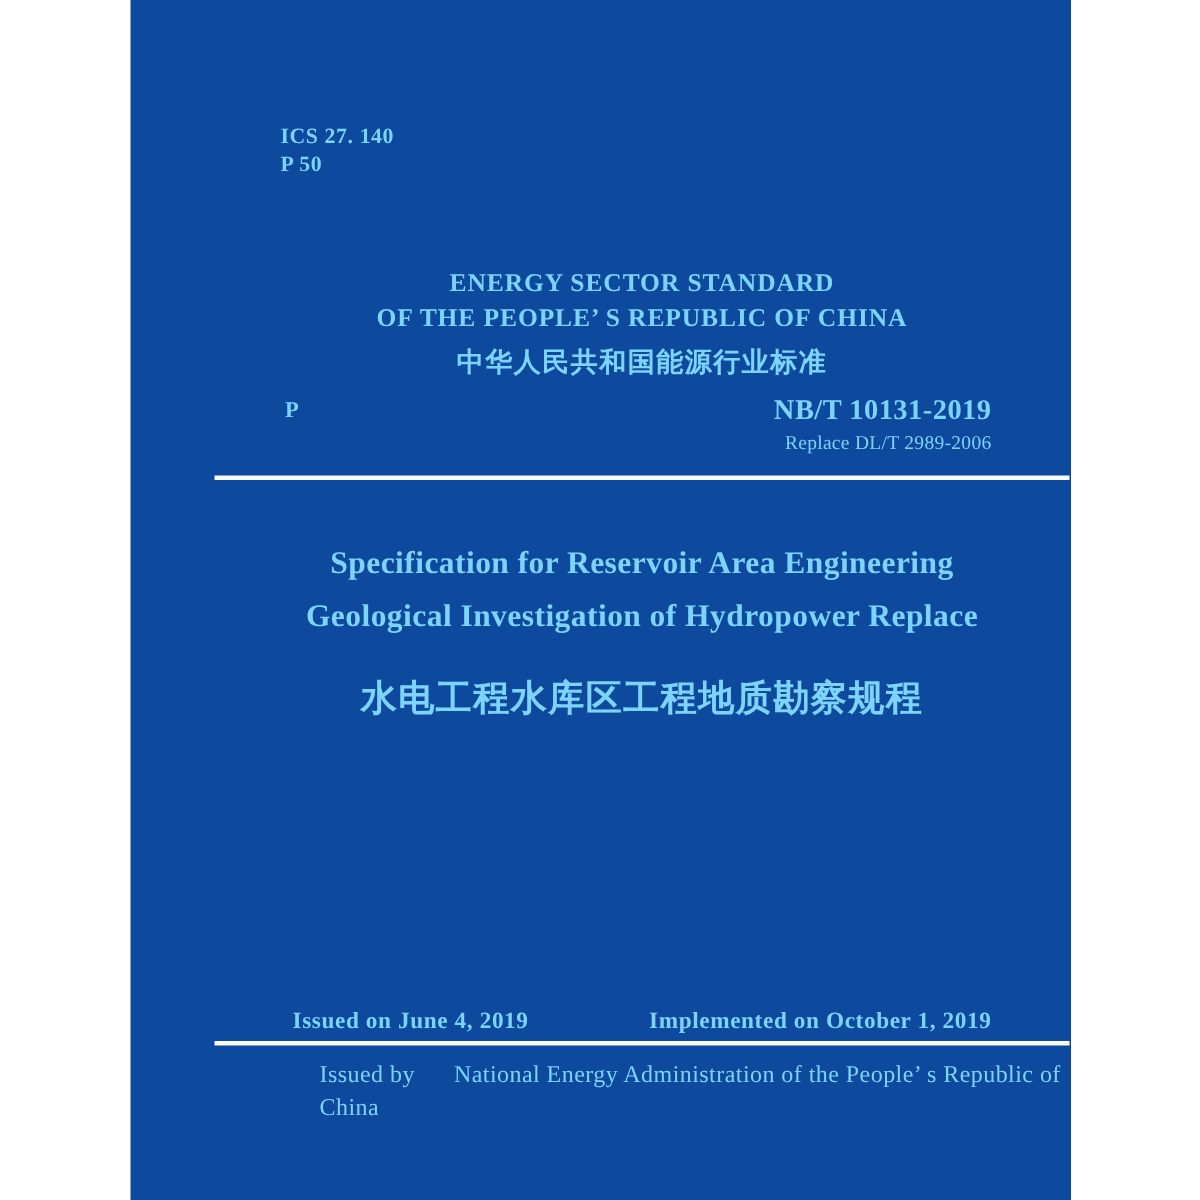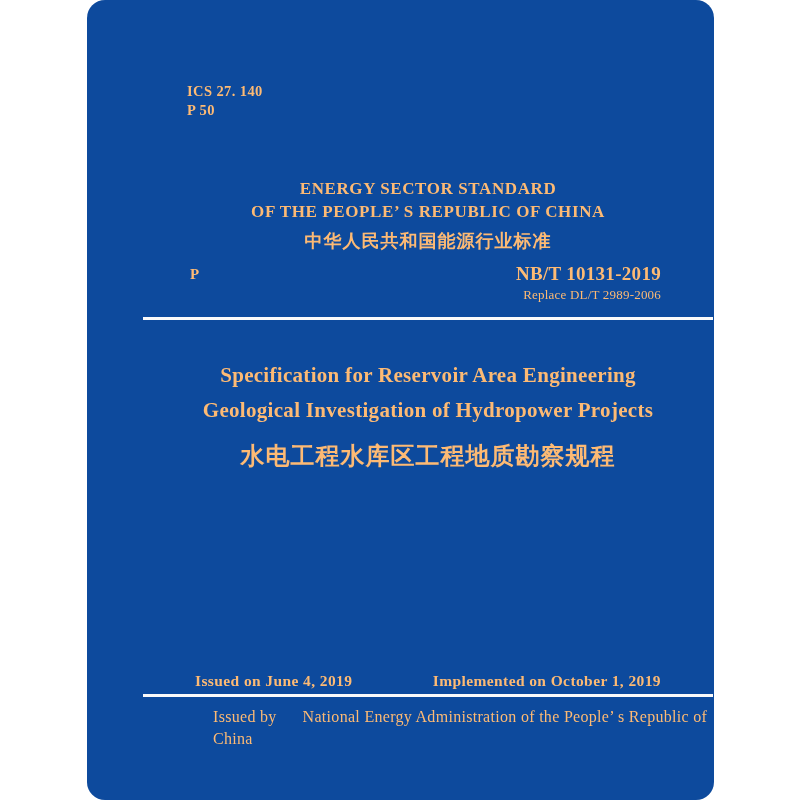--- a/index.html
+++ b/index.html
@@ -30,33 +30,33 @@
   }
   .code-row{position:absolute;left:56px;right:53px;top:263px;height:24px;}
   .code-p{position:absolute;left:47px;top:3px;font-size:15px;font-weight:bold;}
   .standard-number{position:absolute;right:0;top:0;font-size:19px;font-weight:bold;letter-spacing:0.3px;}
   .replace-note{position:absolute;right:53px;top:287px;font-size:13px;letter-spacing:0.2px;}
   .rule{position:absolute;left:56px;width:570px;height:3px;background:#fafafa;}
   .rule-top{top:317px;}
   .rule-bottom{top:694px;}
   .title-block{position:absolute;left:56px;width:570px;top:358px;text-align:center;}
   .title-en{font-size:21px;font-weight:bold;line-height:35px;letter-spacing:0.3px;}
-  .title-zh{font-size:24px;font-weight:bold;line-height:32px;margin-top:12px;letter-spacing:1px;}
+  .title-zh{font-size:24px;font-weight:bold;line-height:32px;margin-top:22px;letter-spacing:1px;}
   .footer-row{position:absolute;left:56px;right:53px;top:672px;height:20px;
     font-size:15.5px;font-weight:bold;letter-spacing:0.4px;}
   .issued-on{position:absolute;left:52px;top:0;text-align:right;}
   .implemented-on{position:absolute;right:0;top:0;}
   .issuedby-row{position:absolute;left:68px;width:570px;top:706px;line-height:22px;
     font-size:16px;font-weight:normal;letter-spacing:0.3px;padding-left:58px;box-sizing:border-box;}
   .issuedby-label{display:inline-block;margin-right:26px;}
 </style>
 </head>
 <body>
 
-<div class="cover" style="background: rgb(13, 74, 157); color: #fdba74; border-radius: 18px;">
+<div class="cover" style="background: rgb(13, 74, 157); color: #7dd3fc;">
 
   <div class="ics-block">
     <div>ICS 27. 140</div>
     <div>P 50</div>
   </div>
 
 
   <div class="header-block">
     <div class="header-en">ENERGY SECTOR STANDARD</div>
     <div class="header-en">OF THE PEOPLE’ S REPUBLIC OF CHINA</div>
@@ -66,21 +66,21 @@
   <div class="code-row">
     <span class="code-p">P</span>
     <span class="standard-number">NB/T 10131-2019</span>
   </div>
   <div class="replace-note">Replace DL/T 2989-2006</div>
 
   <div class="rule rule-top" style="background: rgb(250, 250, 250);"></div>
 
   <div class="title-block">
     <div class="title-en">Specification for Reservoir Area Engineering</div>
-    <div class="title-en">Geological Investigation of Hydropower Projects</div>
+    <div class="title-en">Geological Investigation of Hydropower Replace</div>
     <div class="title-zh">水电工程水库区工程地质勘察规程</div>
   </div>
 
   <div class="footer-row">
     <span class="issued-on">Issued on June 4, 2019</span>
     <span class="implemented-on">Implemented on October 1, 2019</span>
   </div>
 
   <div class="rule rule-bottom" style="background: rgb(250, 250, 250);"></div>
 

